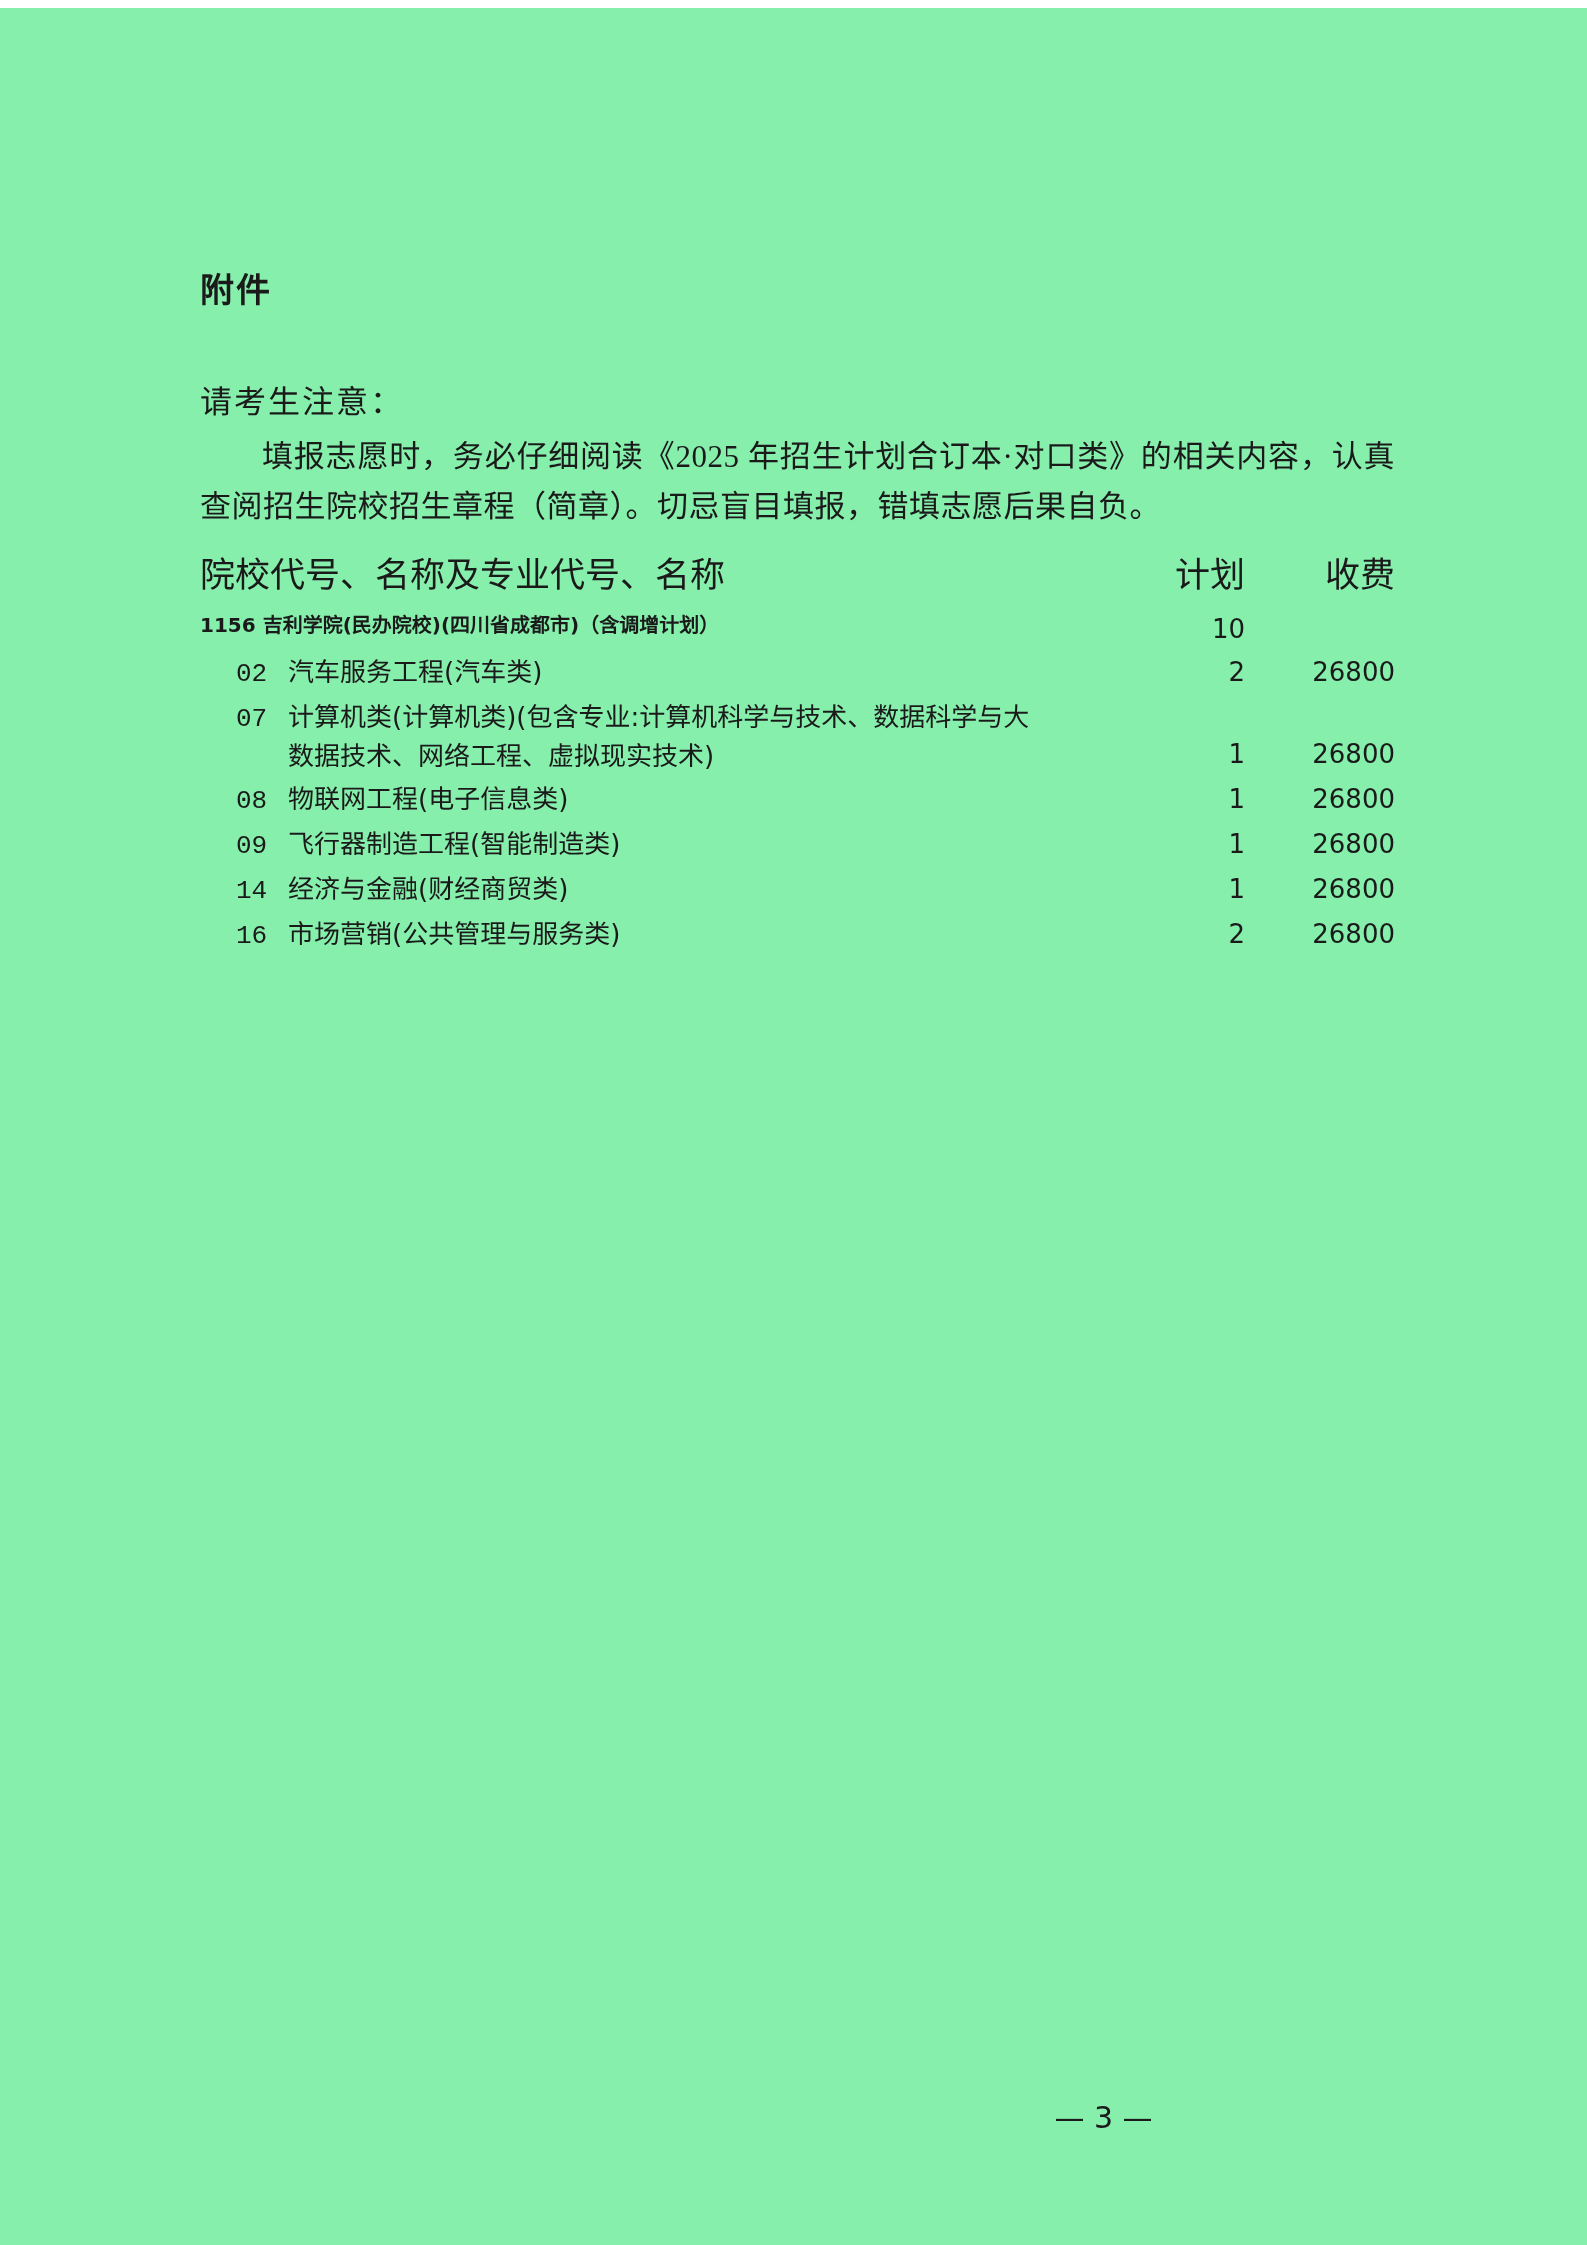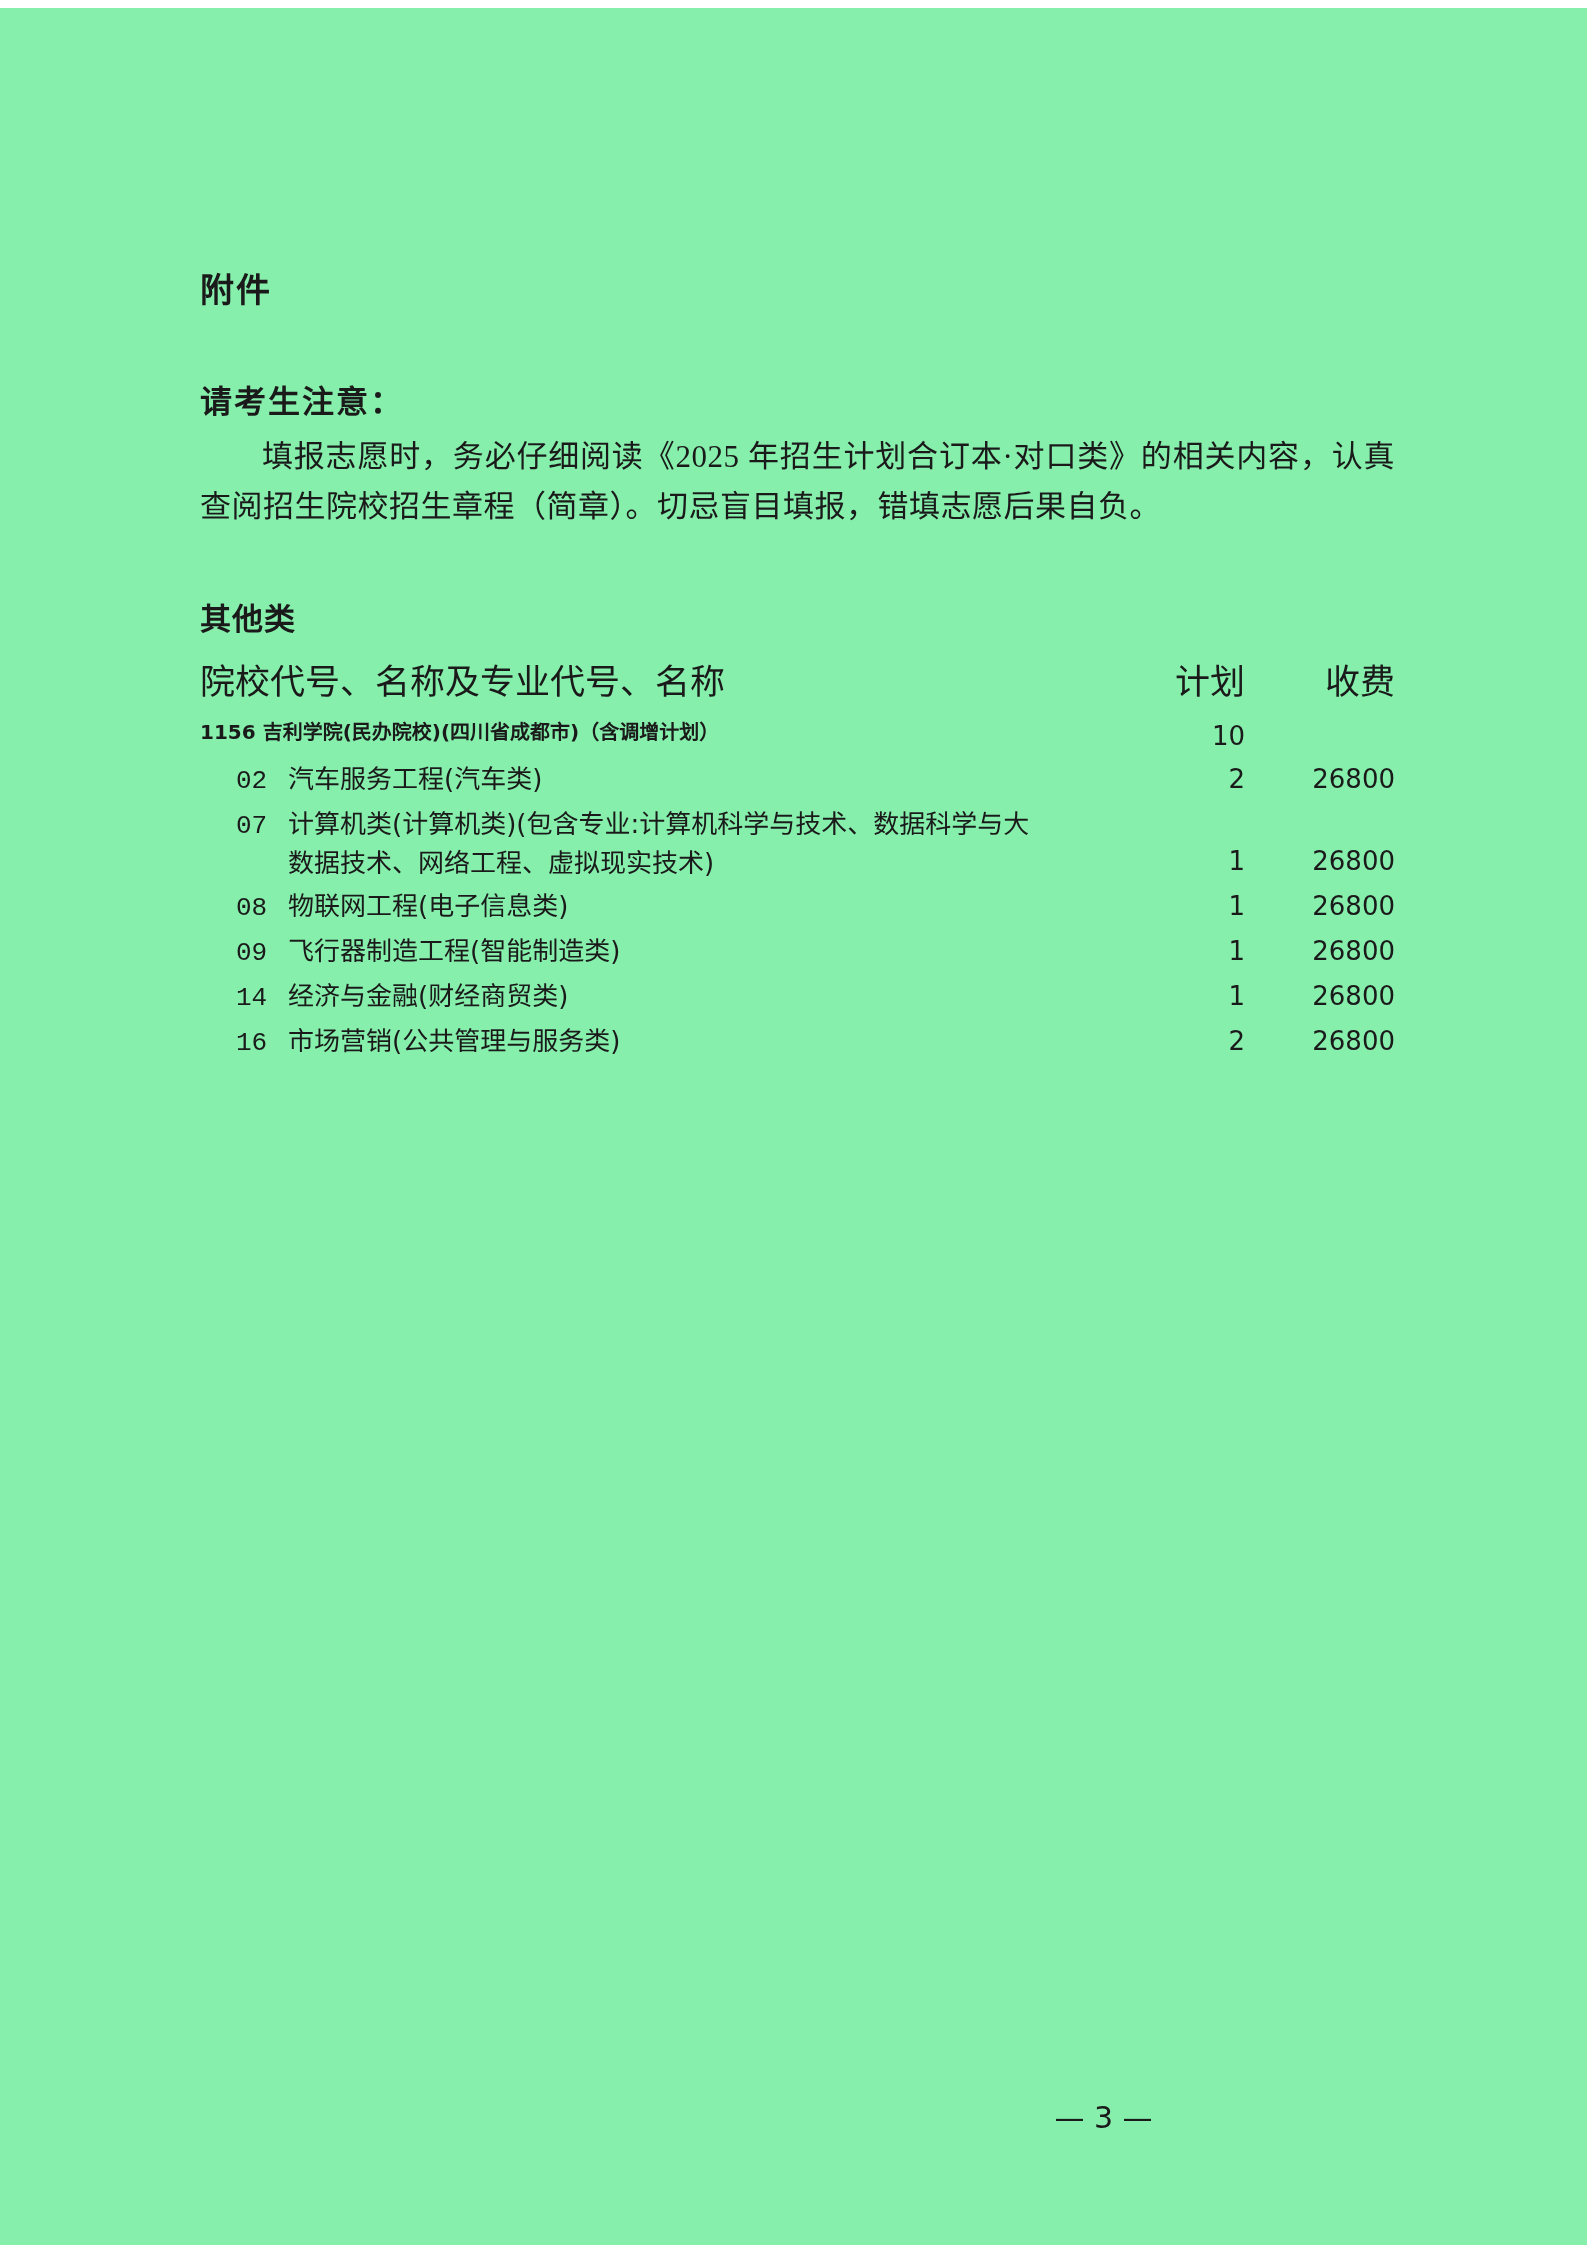--- a/index.html
+++ b/index.html
@@ -44,21 +44,21 @@
     letter-spacing: 1px;
     margin: 0 auto;
     width: 1110px;
   }
   .doc-title .line2 {
     display: block;
   }
   .notice-head {
     margin-top: 64px;
     font-size: 32px;
-    font-weight: 700;
+    font-weight: 400;
     letter-spacing: 2px;
   }
   .notice-body {
     margin-top: 10px;
     font-size: 31px;
     line-height: 1.62;
     text-align: justify;
     letter-spacing: 0.5px;
   }
   .notice-body p {
@@ -142,21 +142,20 @@
   <div class="content">
 
     <div class="attach-label">附件</div>
 
 
     <div class="notice-head">请考生注意：</div>
     <div class="notice-body">
       <p>填报志愿时，务必仔细阅读《2025 年招生计划合订本·对口类》的相关内容，认真查阅招生院校招生章程（简章）。切忌盲目填报，错填志愿后果自负。</p>
     </div>
 
-    <div class="section-title">其他类</div>
 
     <table class="listing">
       <thead>
         <tr>
           <th class="name">院校代号、名称及专业代号、名称</th>
           <th class="num">计划</th>
           <th class="fee">收费</th>
         </tr>
       </thead>
       <tbody>

